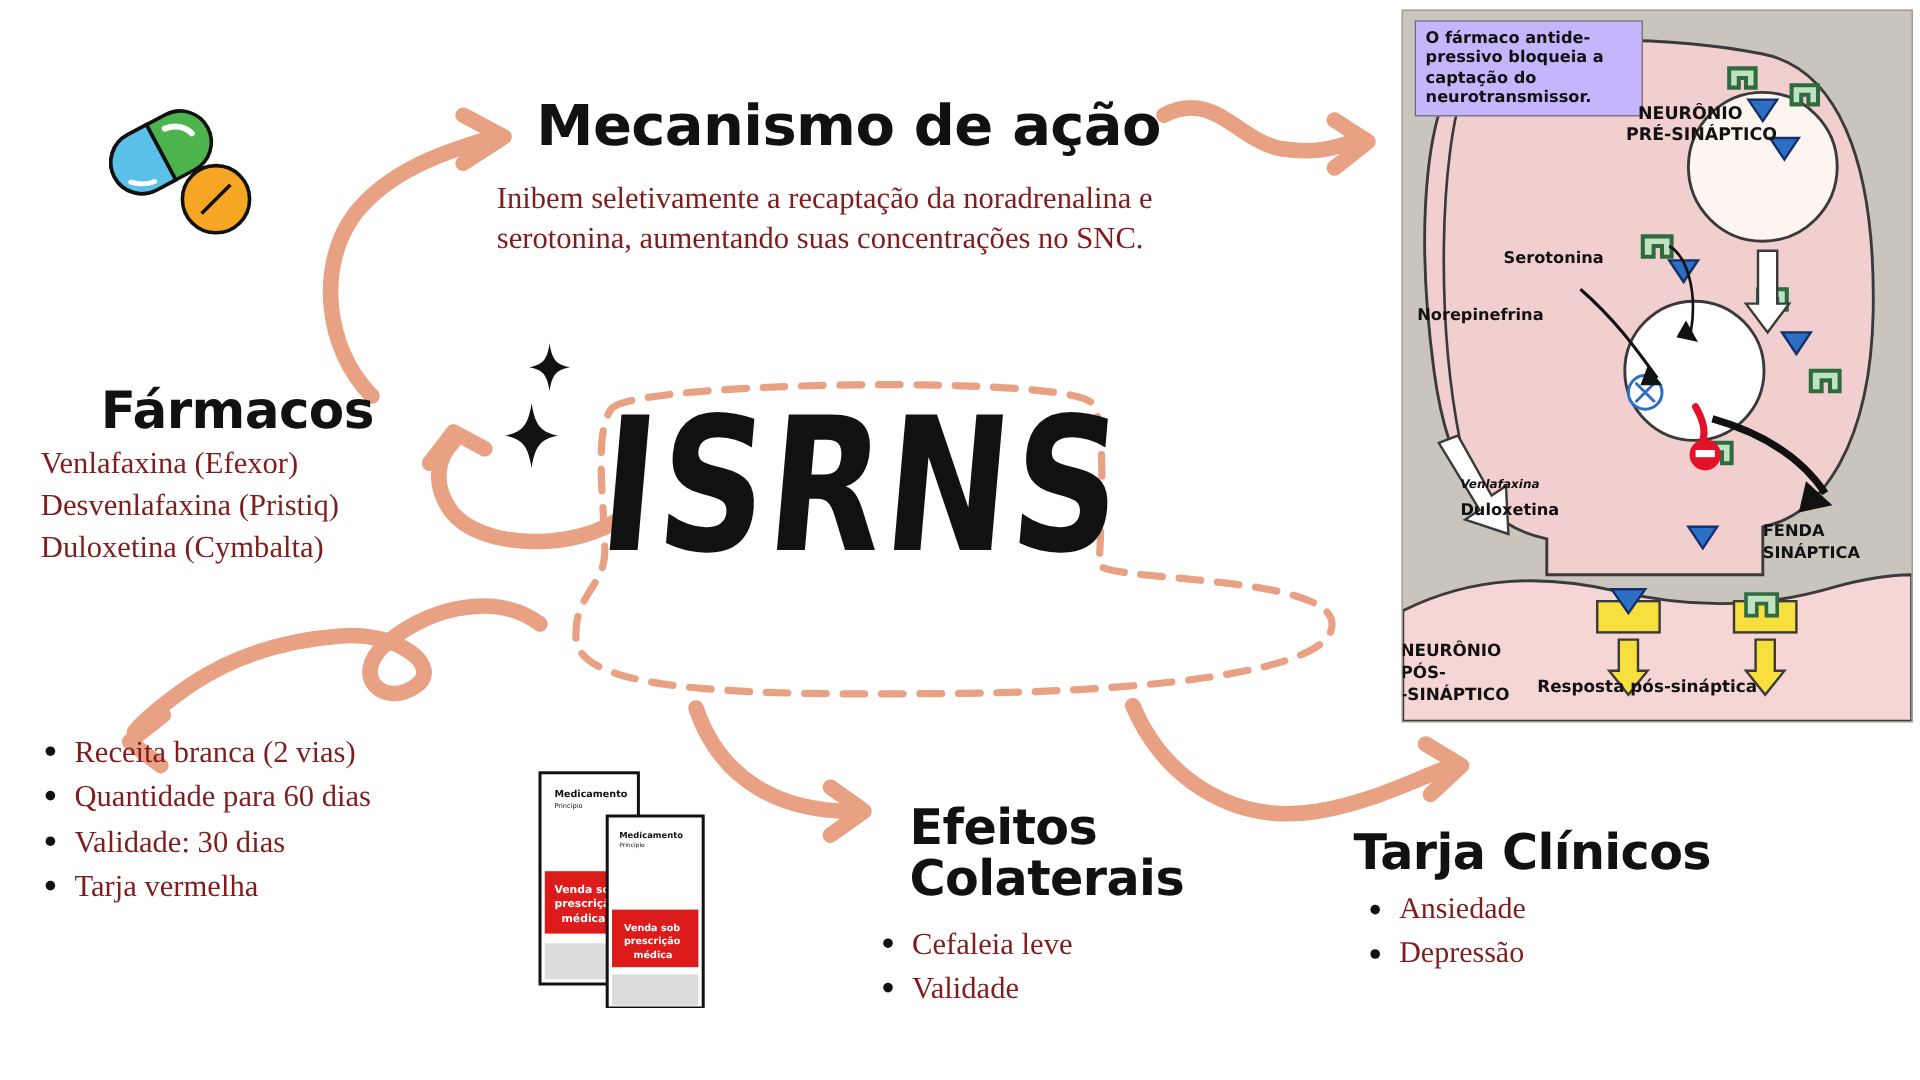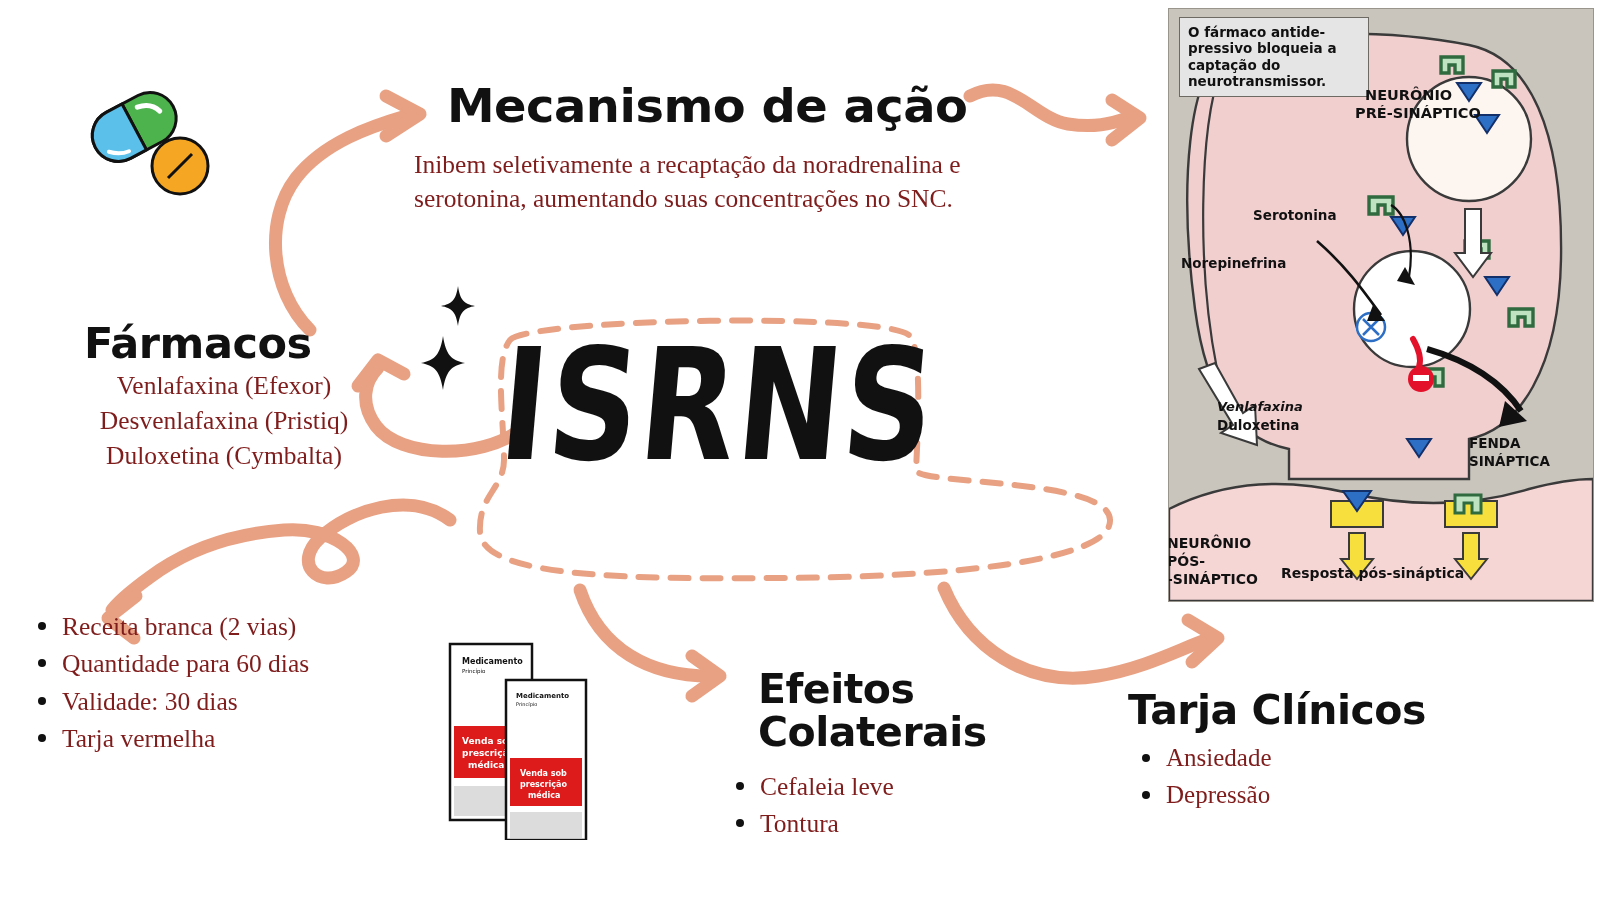--- a/index.html
+++ b/index.html
@@ -49,21 +49,20 @@
   #drugs-title {
     left: 60px; top: 322px;
     font-size: 43px;
     margin-left: 24px;
   }
   #drugs-list {
     left: 34px; top: 368px;
     width: 380px;
     font-size: 25.5px;
     line-height: 1.38;
-    text-align: center;
   }
 
   
   #prescription-list {
     left: 24px; top: 608px;
     width: 420px;
     font-size: 25.5px;
     line-height: 1.47;
     list-style: none;
     margin: 0;
@@ -179,21 +178,21 @@
   .syn-label {
     position: absolute;
     font-family: "DejaVu Sans", sans-serif;
     color: #111;
     font-weight: bold;
   }
   #syn-callout {
     position: absolute;
     left: 10px; top: 8px;
     width: 172px;
-    background: #e5e5e5;
+    background: #c4b5fd;
     border: 1px solid #6d6a64;
     padding: 6px 8px;
     font-size: 13.5px;
     line-height: 1.22;
     font-weight: bold;
     color: #111;
   }
 
   
   .arrow { position: absolute; pointer-events: none; }
@@ -316,21 +315,21 @@
       <text x="82" y="158" font-family="DejaVu Sans, sans-serif" font-size="8" font-weight="bold" fill="#fff">médica</text>
     </svg>
   </div>
 
   <div class="abs hand-title" id="sideeffects-title">
     <div>Efeitos</div>
     <div>Colaterais</div>
   </div>
   <ul class="abs body-text" id="sideeffects-list">
     <li>Cefaleia leve</li>
-    <li>Tontura</li>
+    <li>Validade</li>
   </ul>
 
   <div class="abs hand-title" id="uses-title">Tarja Clínicos</div>
   <ul class="abs body-text" id="uses-list">
     <li>Ansiedade</li>
     <li>Depressão</li>
   </ul>
 
   <div class="abs" id="synapse-panel">
     <svg width="424" height="592" viewBox="0 0 424 592" style="position:absolute; left:0; top:0;">
@@ -398,21 +397,21 @@
         <path d="M294 524 h16 v26 h8 l-16 20 l-16 -20 h8 z"></path>
       </g>
     </svg>
 
     <div id="syn-callout">O fármaco antide-pressivo bloqueia a captação do neurotransmissor.</div>
 
     <div class="syn-label" style="left:196px; top:78px; font-size:14.5px;">NEURÔNIO</div>
     <div class="syn-label" style="left:186px; top:96px; font-size:14.5px;">PRÉ-SINÁPTICO</div>
     <div class="syn-label" style="left:84px; top:198px; font-size:13.5px;">Serotonina</div>
     <div class="syn-label" style="left:12px; top:246px; font-size:13.5px;">Norepinefrina</div>
-    <div class="syn-label" style="left:48px; top:390px; font-size:13px; font-style:italic;">Venlafaxina</div>
+    <div class="syn-label" style="left:48px; top:390px; font-size:10px; font-style:italic;">Venlafaxina</div>
     <div class="syn-label" style="left:48px; top:408px; font-size:13.5px; ">Duloxetina</div>
     <div class="syn-label" style="left:300px; top:426px; font-size:13.5px;">FENDA</div>
     <div class="syn-label" style="left:300px; top:444px; font-size:13.5px;">SINÁPTICA</div>
     <div class="syn-label" style="left:-2px; top:526px; font-size:14px;">NEURÔNIO</div>
     <div class="syn-label" style="left:-2px; top:544px; font-size:14px;">PÓS-</div>
     <div class="syn-label" style="left:-2px; top:562px; font-size:14px;">-SINÁPTICO</div>
     <div class="syn-label" style="left:112px; top:556px; font-size:14px;">Resposta pós-sináptica</div>
   </div>
 
 </div>

